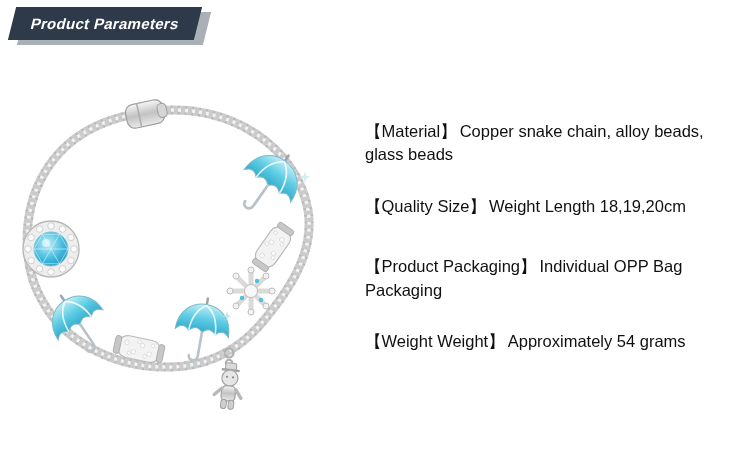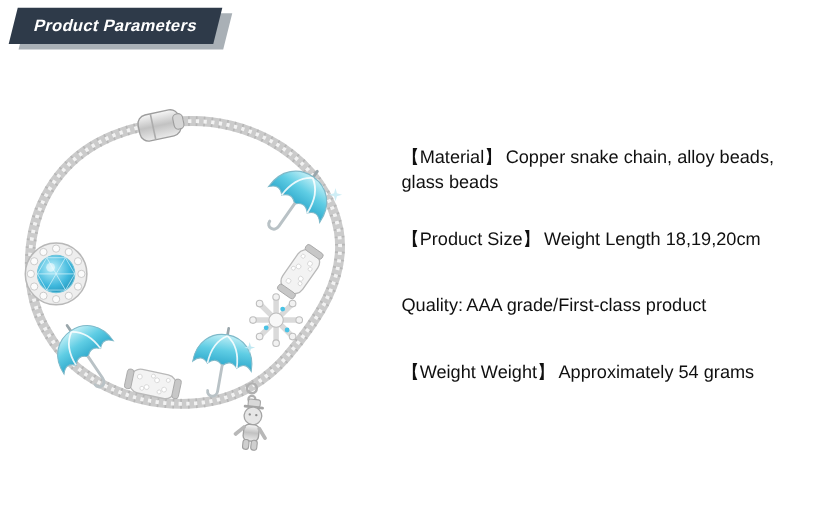--- a/index.html
+++ b/index.html
@@ -24,21 +24,21 @@
   }
   .ribbon span {
     color:#ffffff; font-size:15px; font-weight:700; letter-spacing:0.3px;
     white-space:nowrap;
   }
 
   
   .image-area { position:absolute; left:5px; top:85px; width:340px; height:378px; }
 
   
-  .specs { position:absolute; left:365px; top:120px; width:380px; color:#101010;margin-top:12px; }
+  .specs { position:absolute; left:365px; top:120px; width:380px; color:#101010; }
   .spec { font-size:16.5px; line-height:1.42; margin-bottom:28px; }
   .spec.gap { margin-bottom:37px; }
   .spec .lbl { margin-right:3px; }
 </style>
 </head>
 <body>
 
 <div class="page">
 
   <div class="ribbon-wrap">
@@ -173,23 +173,23 @@
         <path d="M222,226 L223.1,229.9 L227,231 L223.1,232.1 L222,236 L220.9,232.1 L217,231 L220.9,229.9 Z" fill="#bfe8f2"></path>
       </g>
     </svg>
   </div>
 
   <div class="specs">
     <p class="spec">
       <span class="lbl">【Material】</span><span>Copper snake chain, alloy beads, glass beads</span>
     </p>
     <p class="spec gap">
-      <span class="lbl">【Product Size】</span><span>Weight Length 18,19,20cm</span>
+      <span class="lbl">【Quality Size】</span><span>Weight Length 18,19,20cm</span>
     </p>
-    <p class="spec gap">
-      <span class="lbl">Quality:</span><span>AAA grade/First-class product</span>
+    <p class="spec">
+      <span class="lbl">【Product Packaging】</span><span>Individual OPP Bag Packaging</span>
     </p>
     <p class="spec">
       <span class="lbl">【Weight Weight】</span><span>Approximately 54 grams</span>
     </p>
   </div>
 
 </div>
 
 </body></html>

